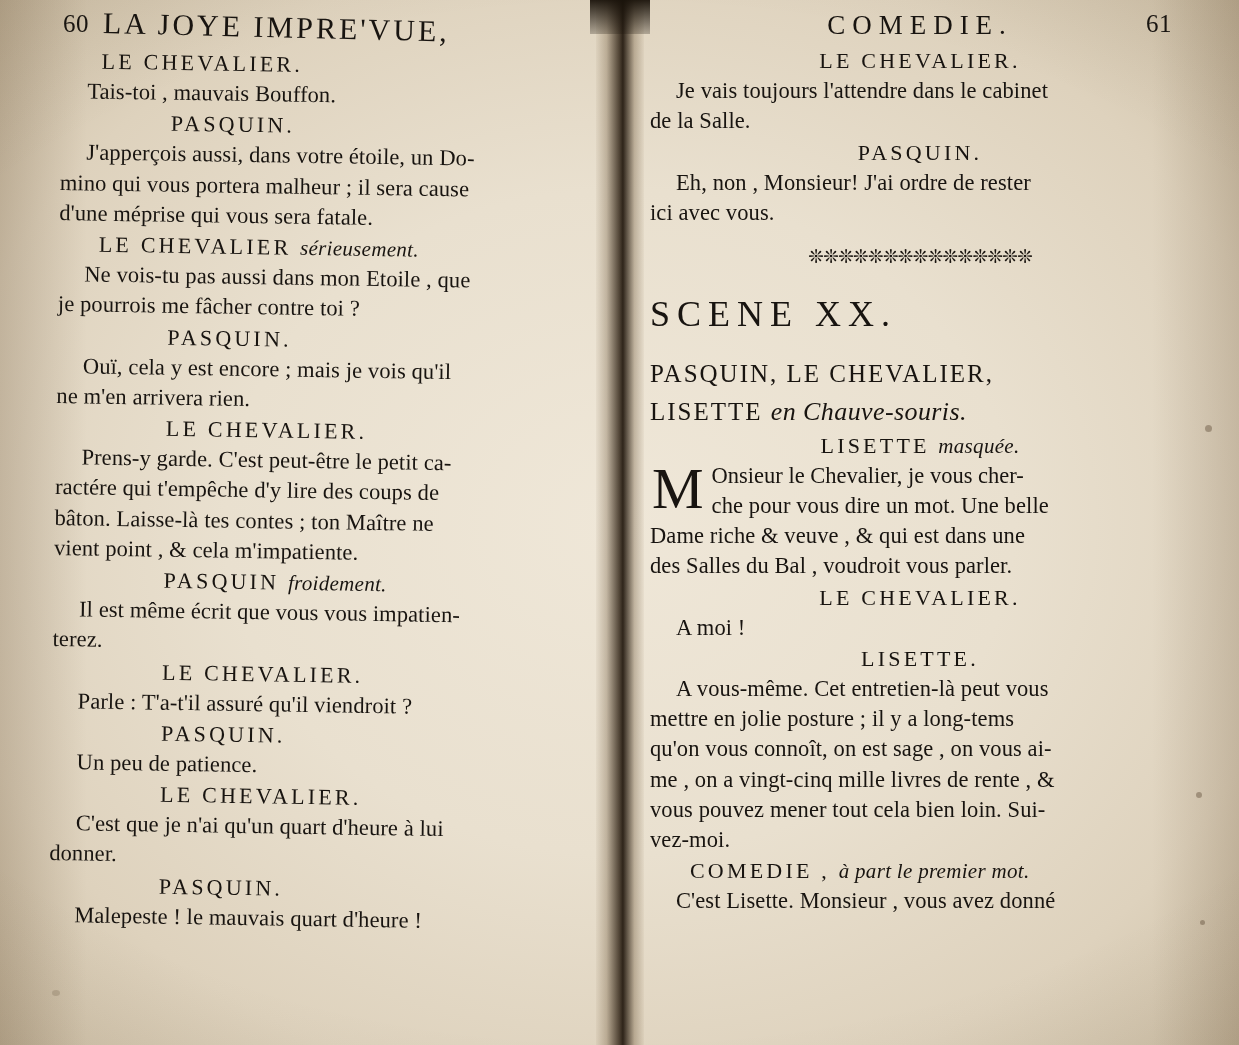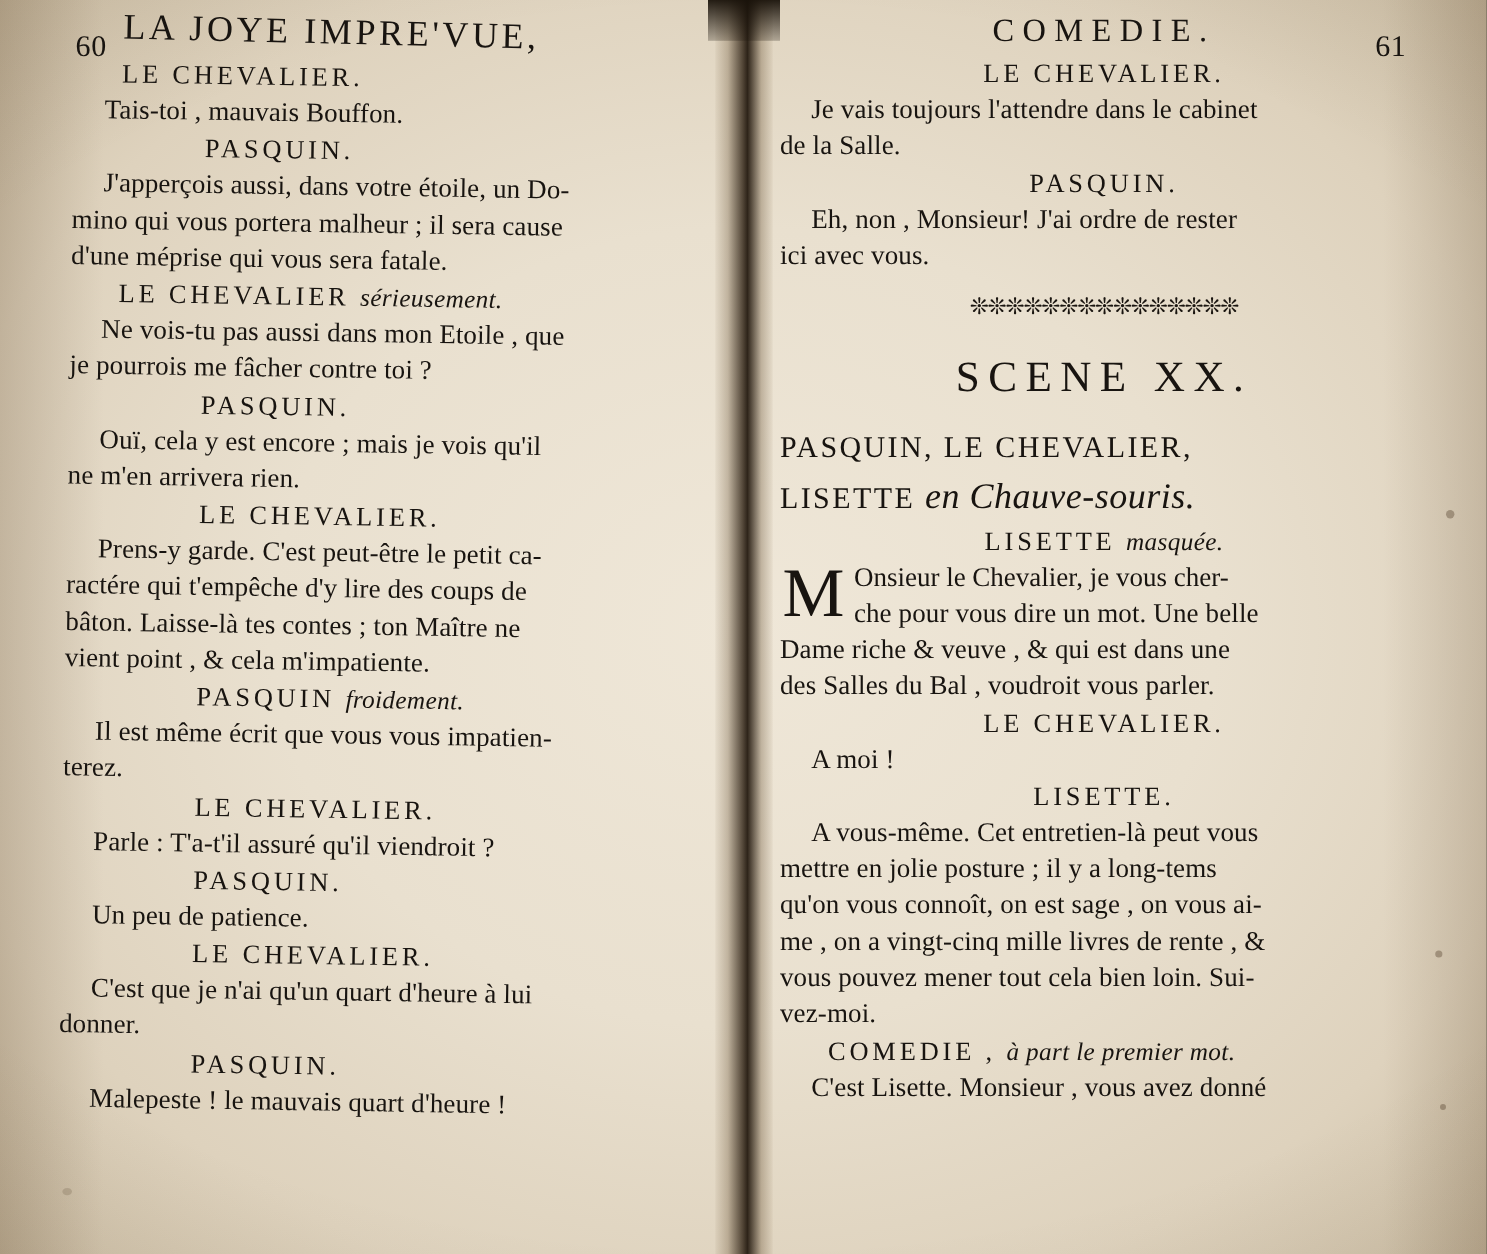--- a/index.html
+++ b/index.html
@@ -68,21 +68,21 @@
     display: flex;
     align-items: baseline;
     justify-content: center;
     position: relative;
     height: 44px;
   }
   .folio {
     position: absolute;
     font-size: 25px;
     letter-spacing: 0.5px;
-    top: 26px;
+    top: 10px;
   }
   .folio-left  { left: 8px; }
   .folio-right { right: 18px; text-align: right; }
   .running-title {
     font-size: 30px;
     letter-spacing: 3px;
     margin: 0 auto;
     padding-top: 6px;
     white-space: nowrap;
   }
@@ -127,33 +127,32 @@
     margin: 18px 0 10px 0;
     text-align: center;
     font-size: 19px;
     letter-spacing: -1px;
     color: #1a1510;
     white-space: nowrap;
     overflow: hidden;
     font-family: "DejaVu Sans", sans-serif;
   }
   .scene-title {
-    text-align: center;
     font-size: 36px;
     letter-spacing: 7px;
     margin: 26px 0 24px 0;
   }
   .cast {
     text-align: left;
     font-size: 25px;
     letter-spacing: 2px;
     line-height: 1.22;
     margin-bottom: 6px;
   }
-  .cast .ital { font-style: italic; letter-spacing: 0.4px; font-size: 30px; }
+  .cast .ital { font-style: italic; letter-spacing: 0.4px; font-size: 26px; }
 
   
   .dropcap-para {
     font-size: 22.5px;
     line-height: 1.32;
     margin: 0;
     text-indent: 0;
   }
   .dropcap {
     float: left;

